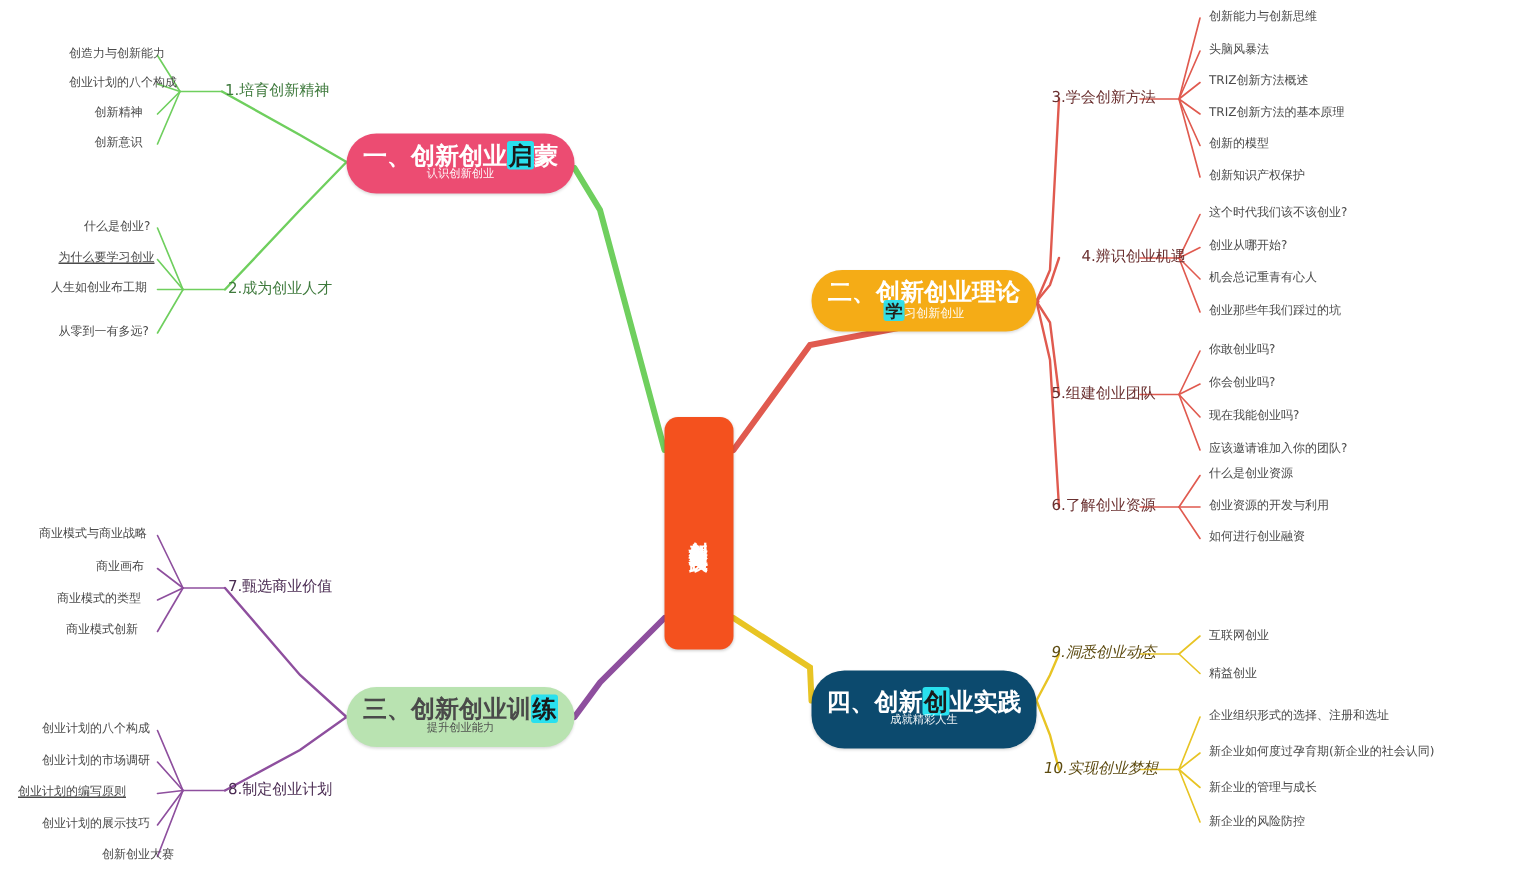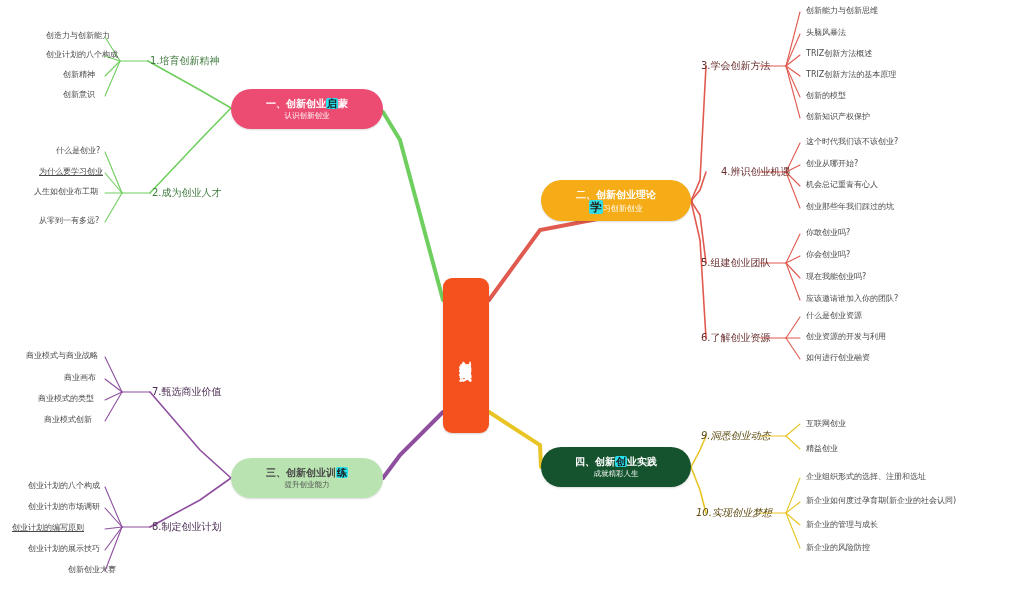--- a/index.html
+++ b/index.html
@@ -27,28 +27,28 @@
   .root .rtxt{writing-mode:vertical-rl;text-orientation:upright;
     height:auto;max-height:142px;letter-spacing:1px;}
 
   
   .pill{
     border-radius:22px;
     display:flex;flex-direction:column;align-items:center;justify-content:center;
     box-shadow:0 1px 2px rgba(0,0,0,.15);
     padding:3px 14px;
   }
-  .pill .t1{font-size:10px;font-weight:bold;line-height:14px;white-space:nowrap;}
+  .pill .t1{font-size:16px;font-weight:bold;line-height:14px;white-space:nowrap;}
   .pill .t2{font-size:7.5px;line-height:10px;white-space:nowrap;opacity:.95;}
   .hl{background:#29e0ee;color:#1a1a1a;padding:0 1px;border-radius:2px;}
 
   .pill-1{left:231px;top:89px;width:152px;height:40px;background:#ec4c72;color:#ffffff;}
   .pill-2{left:541px;top:180px;width:150px;height:41px;background:#f5ac16;color:#ffffff;}
   .pill-3{left:231px;top:458px;width:152px;height:40px;background:#b9e3b1;color:#4a4a4a;}
-  .pill-4{left:541px;top:447px;width:150px;height:40px;background:#14532d;color:#ffffff;}
+  .pill-4{left:541px;top:447px;width:150px;height:52px;background:#0c4a6e;color:#ffffff;}
 
   
   .lvl2{
     position:absolute;font-size:10px;line-height:11px;white-space:nowrap;
     color:#3a3a3a;
   }
   .lvl2.c-pink{color:#3f7a3d;}
   .lvl2.c-red{color:#6a3030;}
   .lvl2.c-purple{color:#4a2b52;}
   .lvl2.c-yellow{color:#5c4a10;font-style:italic;}

